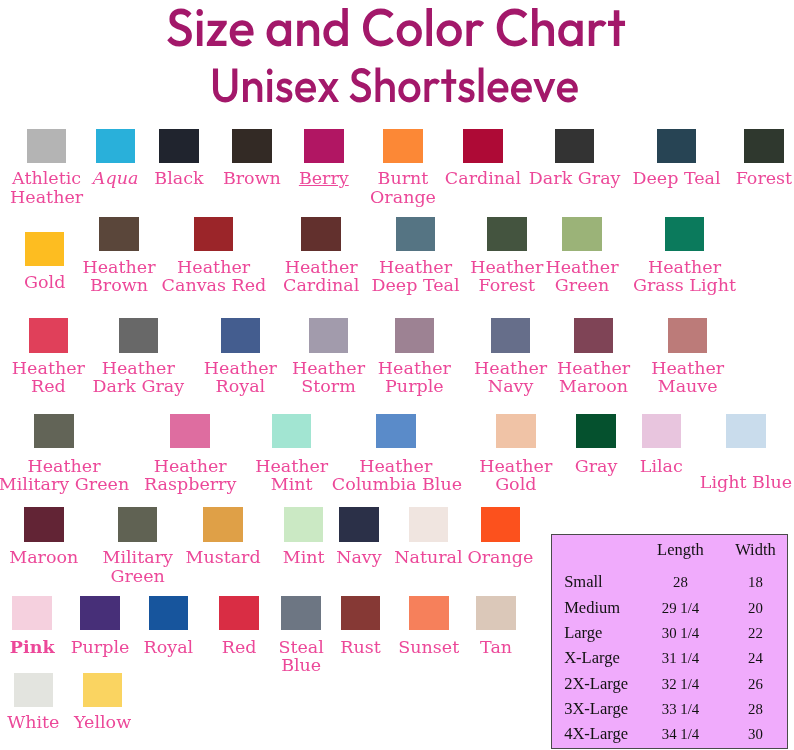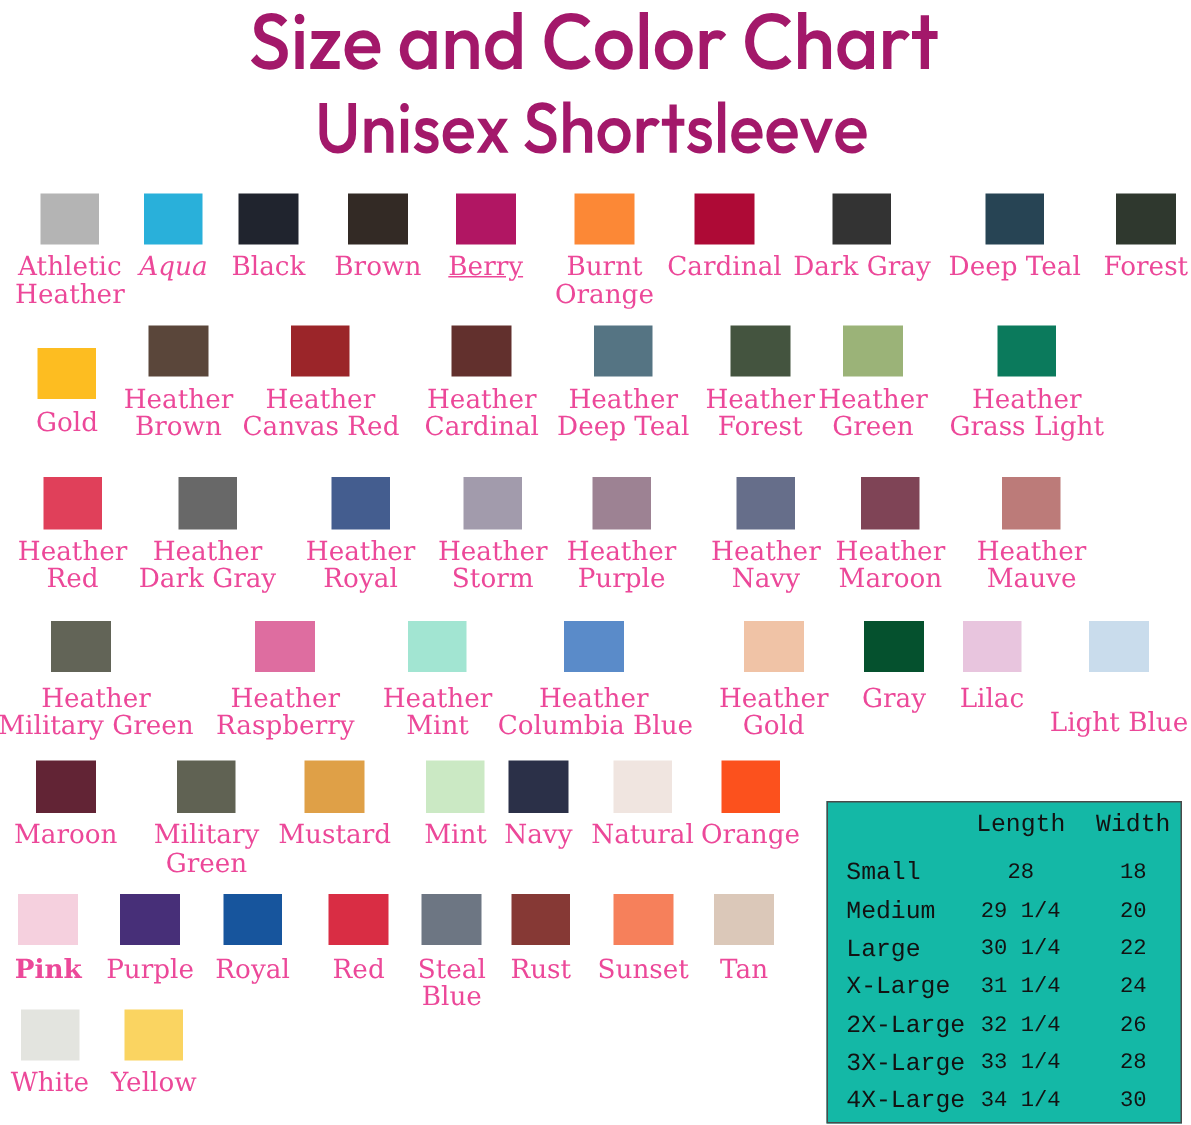--- a/index.html
+++ b/index.html
@@ -32,22 +32,22 @@
     margin: 0 auto;
     display: block;
   }
   .cell .lbl { display: block; }
   .cell .lbl-line { display: block; white-space: nowrap; }
 
   .sizetable {
     position: absolute;
     border: 1.5px solid #4a4a4a;
     box-sizing: border-box;
-    background: #14b8a6;
-    font-family: Liberation Mono, monospace;
+    background: #f0abfc;
+    font-family: Liberation Serif, serif;
     font-size: 16.5px;
     color: #121212;
   }
   .sizetable .tc {
     position: absolute;
     white-space: nowrap;
     line-height: 0;
   }
   .sizetable .tc.left   { text-align: left; }
   .sizetable .tc.center { text-align: center; transform: translateX(-50%); }

